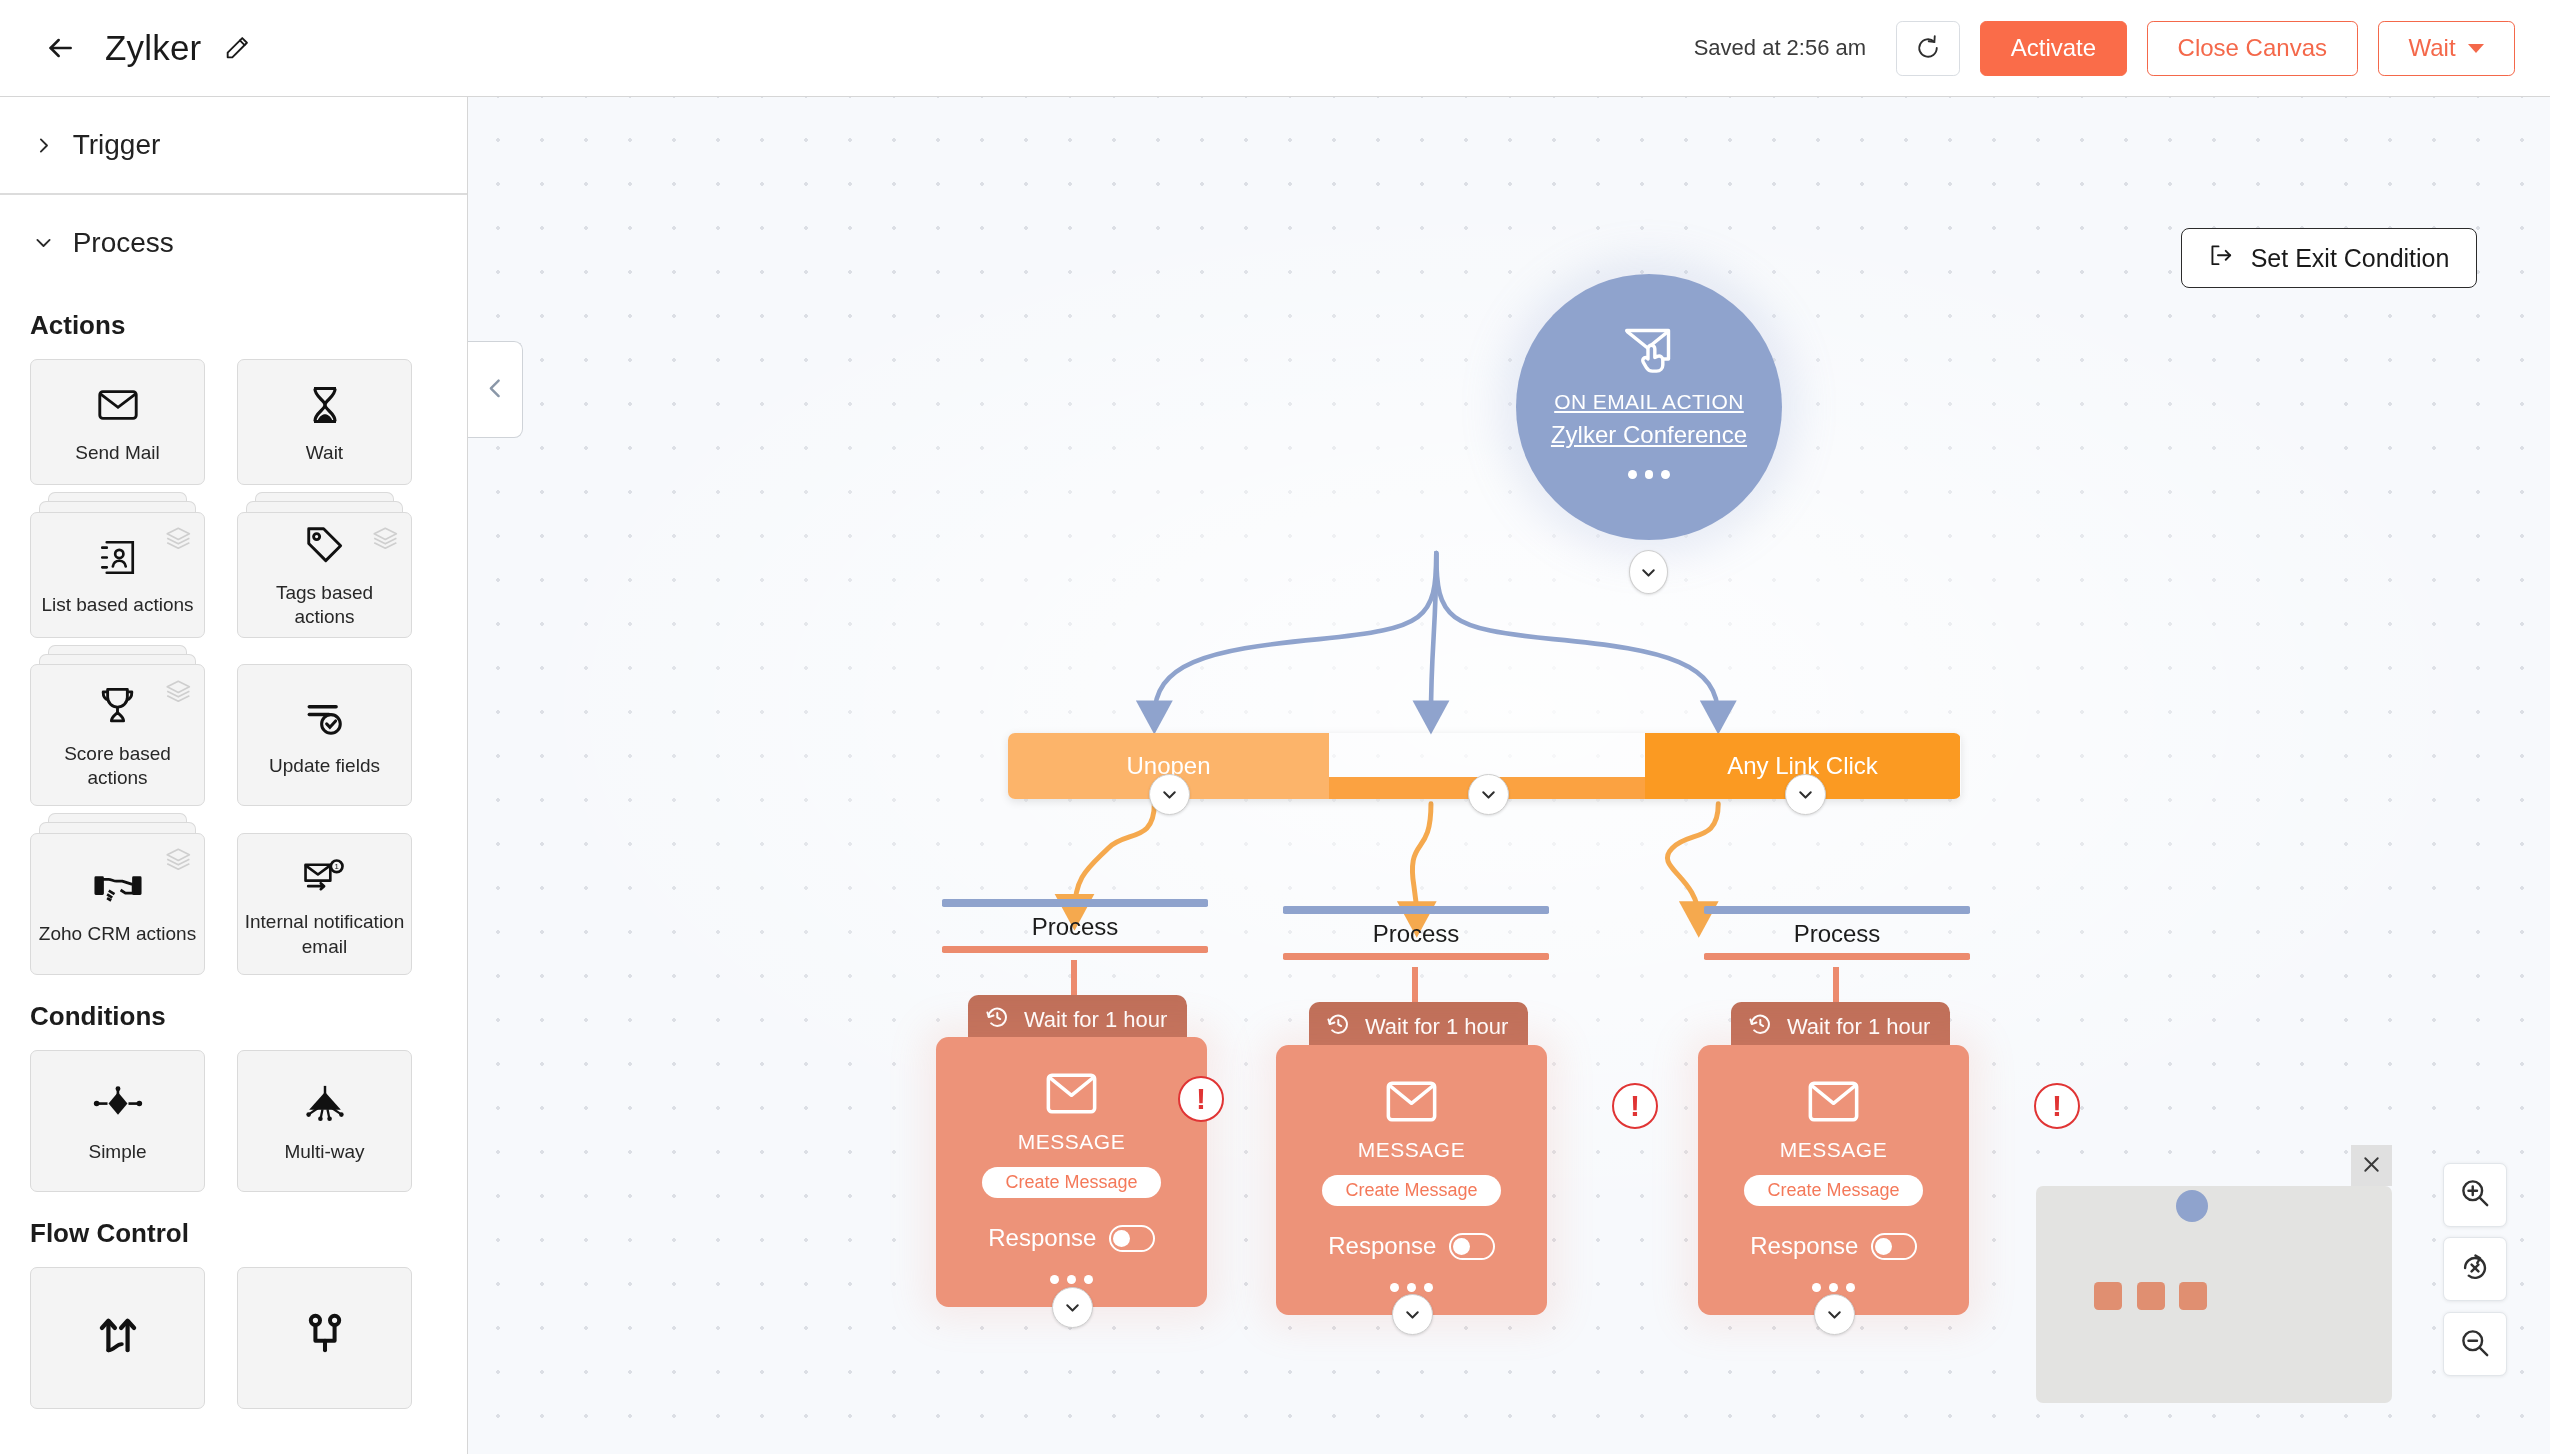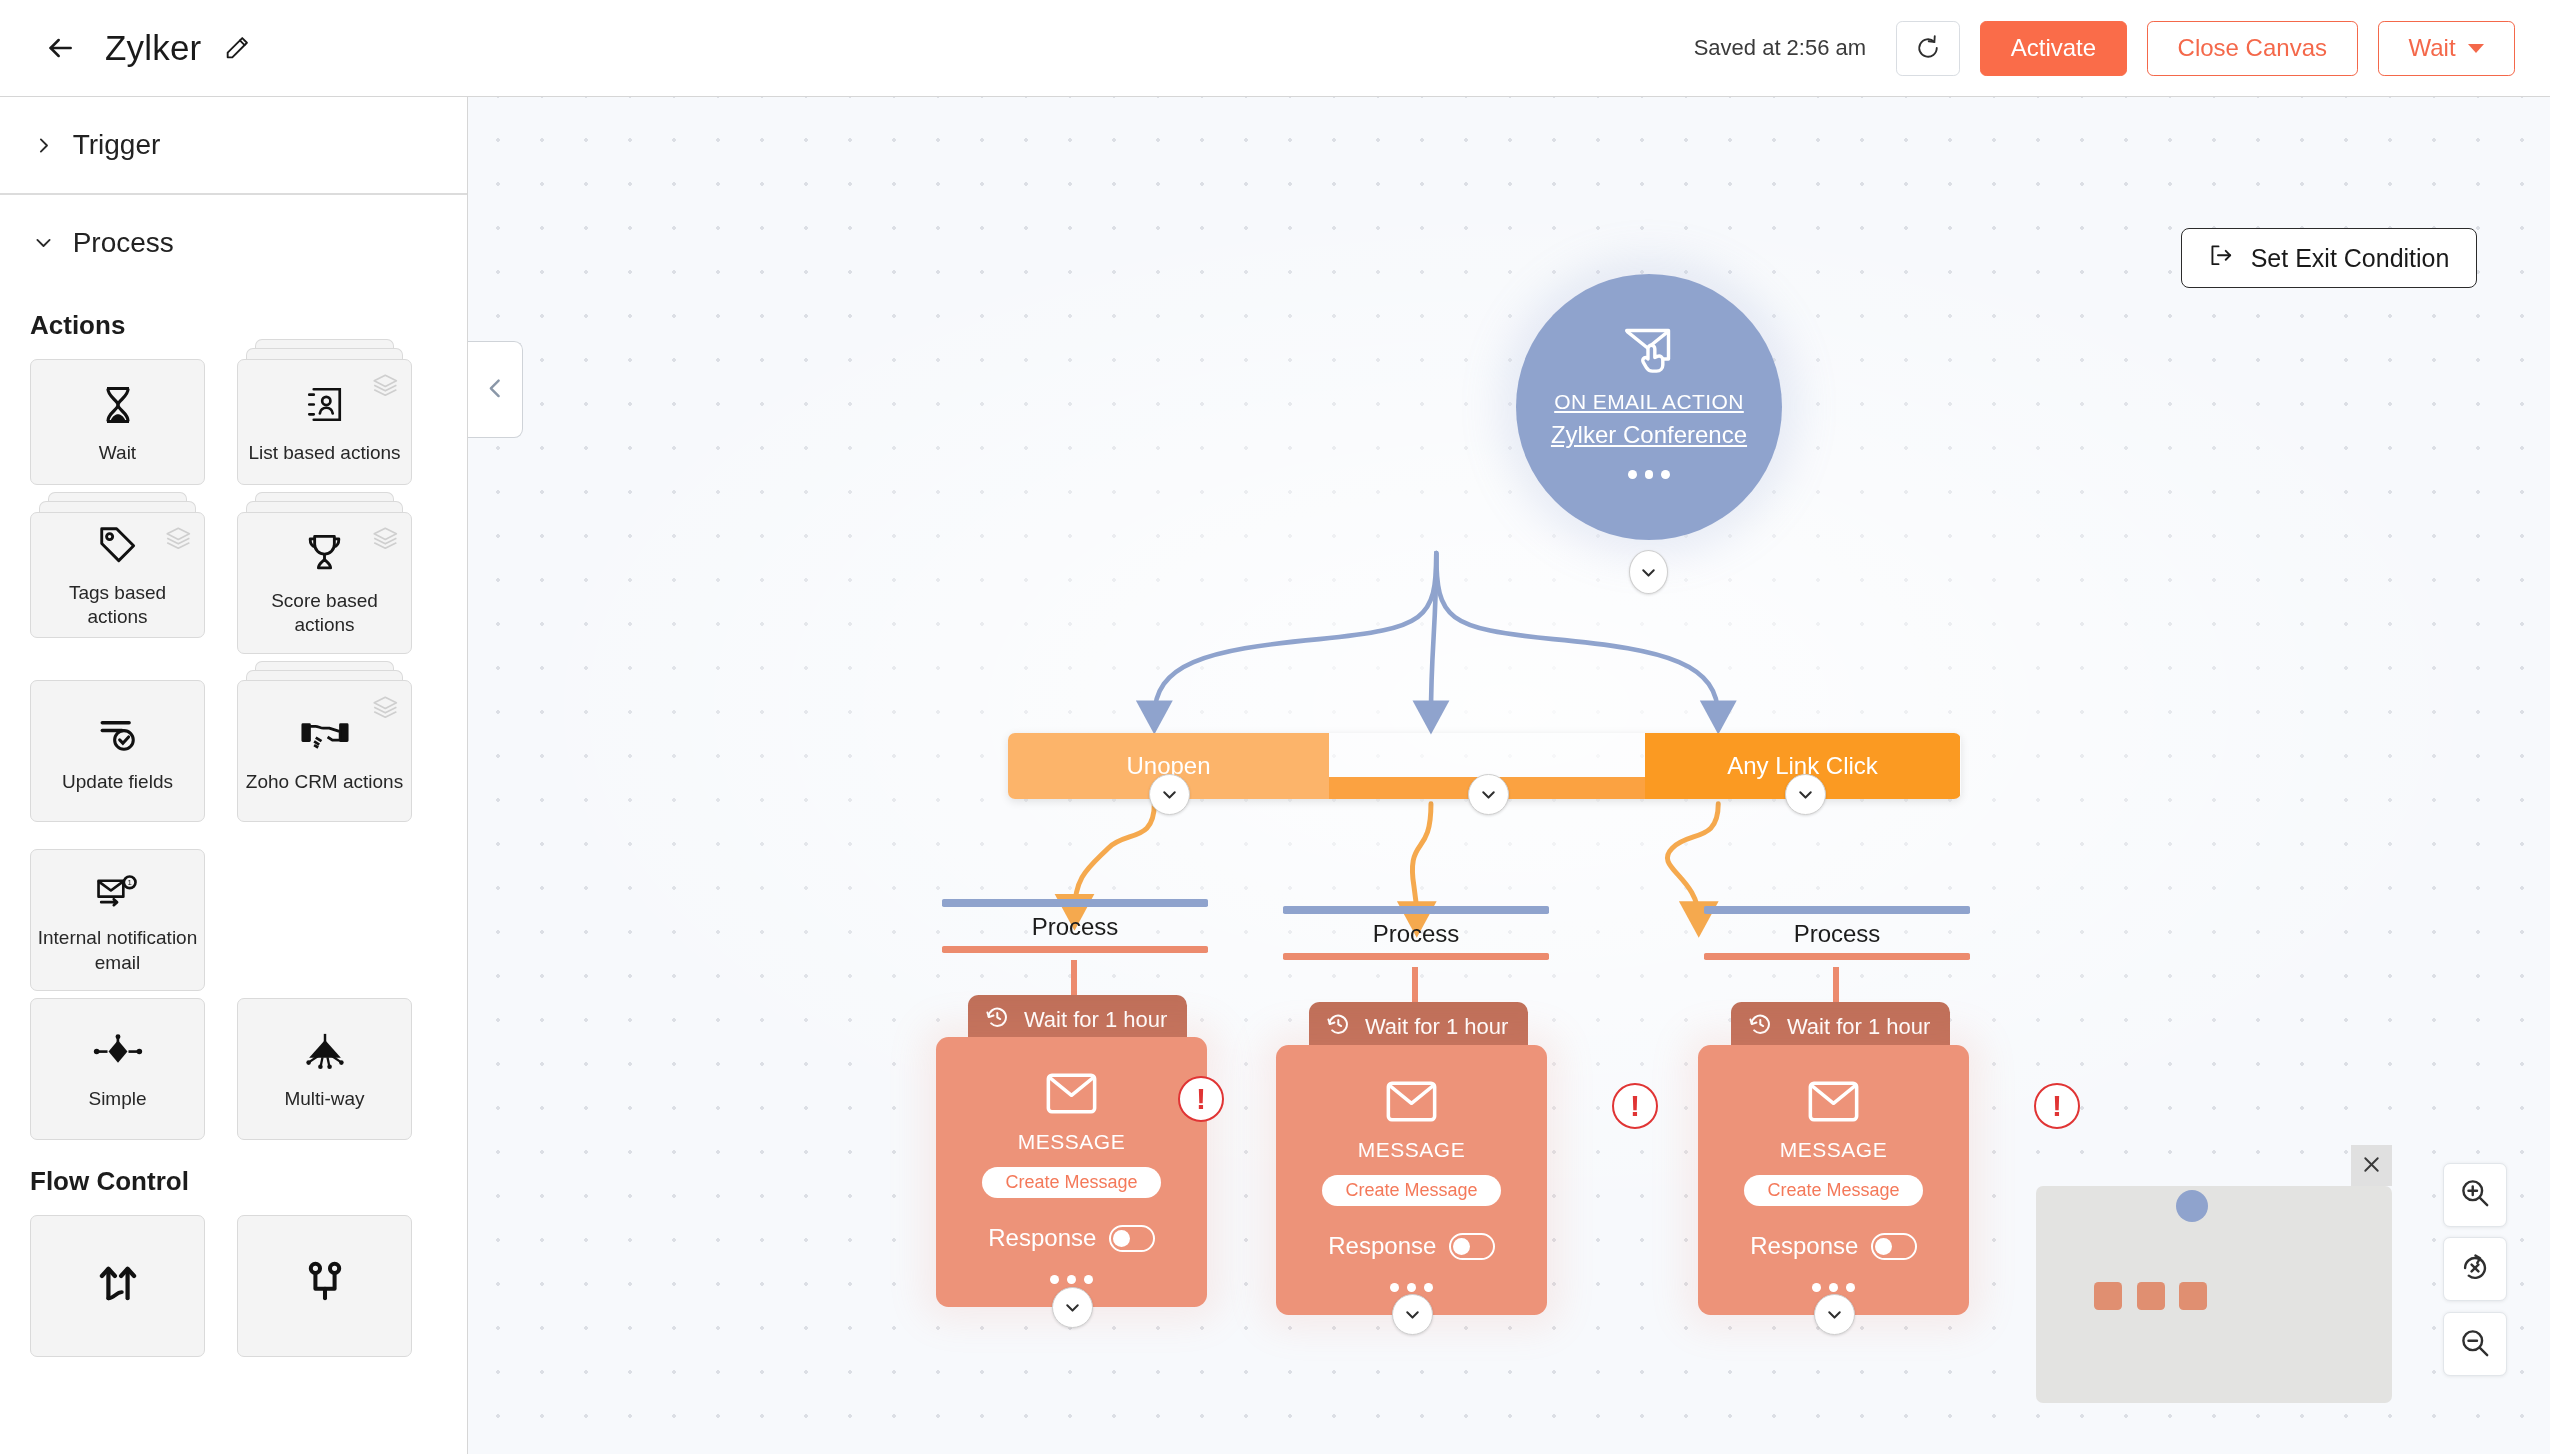--- a/index.html
+++ b/index.html
@@ -302,20 +302,31 @@
           <svg width="21" height="21" viewBox="0 0 24 24" fill="none" stroke="currentColor" stroke-width="2.1" stroke-linecap="round" stroke-linejoin="round">
               <polyline points="5,9 12,16 19,9"></polyline>
             </svg>
         </span>
         <span class="lbl">Process</span>
       </div>
 
       <div class="group-title">Actions</div>
       <div class="tile-grid">
 
+        <div class="tile-wrap">
+          <div class="tile">
+            <span class="tile-icon">
+              <svg width="46" height="46" viewBox="0 0 24 24" fill="none" stroke="currentColor" stroke-width="1.5">
+                  <rect x="2.5" y="5" width="19" height="14" rx="1.6"></rect>
+                  <path d="M2.8 6.2L12 13.2l9.2-7"></path>
+                </svg>
+            </span>
+            <span class="tile-lbl">Send Mail</span>
+          </div>
+        </div>
 
         <div class="tile-wrap">
           <div class="tile">
             <span class="tile-icon">
               <svg width="44" height="44" viewBox="0 0 24 24" fill="none" stroke="currentColor" stroke-width="1.7" stroke-linejoin="round">
                 <path d="M6 3h12M6 21h12"></path>
                   <path d="M6.5 3.2c0 4.4 5.5 6.3 5.5 8.8s-5.5 4.4-5.5 8.8"></path>
                   <path d="M17.5 3.2c0 4.4-5.5 6.3-5.5 8.8s5.5 4.4 5.5 8.8"></path>
                 <path d="M8 20.4c.8-2.4 3-3.4 4-3.4s3.2 1 4 3.4z" fill="currentColor" stroke="none"></path>
               </svg>
@@ -438,20 +449,21 @@
                 <circle cx="19.6" cy="5.4" r="3.3"></circle>
                   <text x="19.6" y="6.9" font-size="4.4" text-anchor="middle" fill="currentColor" stroke="none">1</text>
                 <path d="M3.5 16.6h8.7M10.6 14.9l1.9 1.7-1.9 1.7"></path>
               </svg>
             </span>
             <span class="tile-lbl">Internal notification email</span>
           </div>
         </div>
       </div>
 
+      <div class="group-title">Conditions</div>
       <div class="tile-grid">
         <div class="tile-wrap">
           <div class="tile tall">
             <span class="tile-icon">
               <svg width="50" height="35" viewBox="0 0 28 20" fill="currentColor">
                 <rect x="1" y="9.3" width="7" height="1.5"></rect>
                   <circle cx="1.8" cy="10" r="1.6"></circle>
                 <rect x="20" y="9.3" width="7" height="1.5"></rect>
                   <circle cx="26.2" cy="10" r="1.6"></circle>
                 <rect x="13.2" y="1" width="1.5" height="5"></rect>

